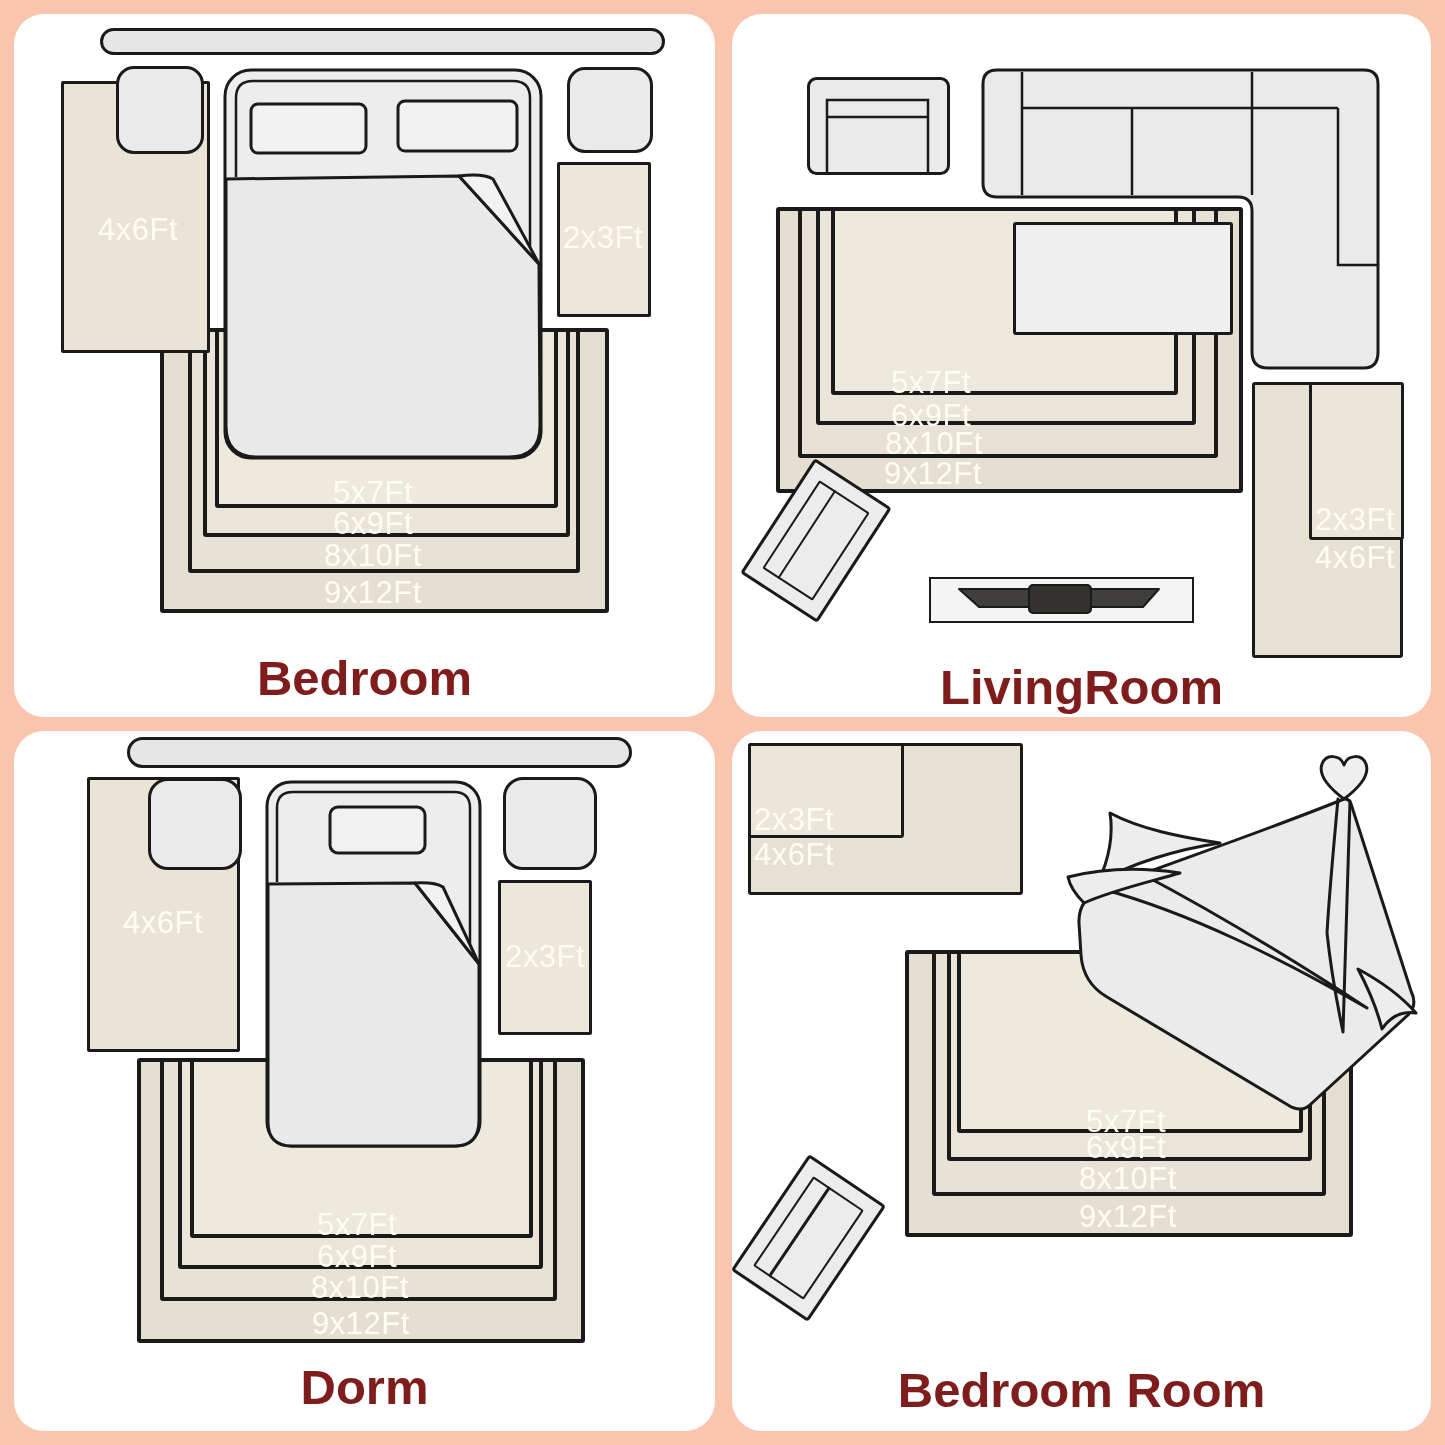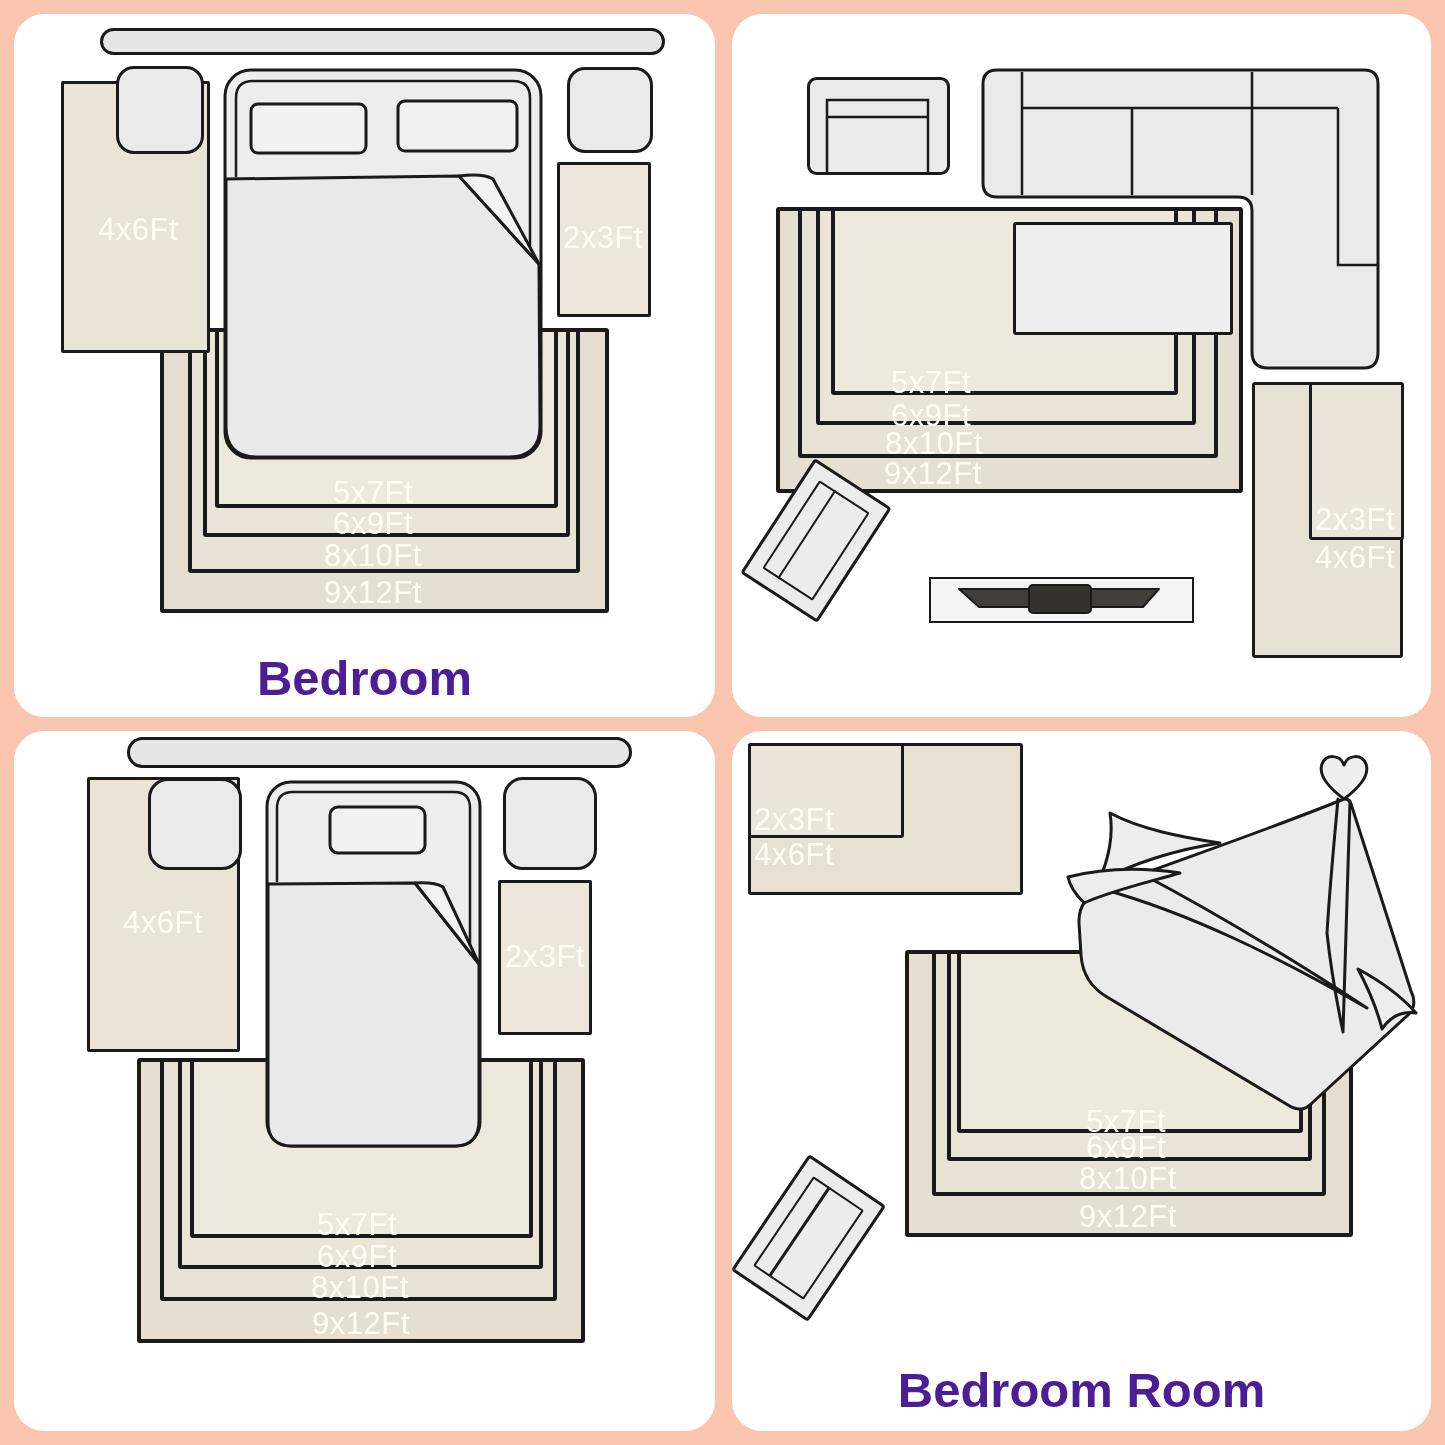--- a/index.html
+++ b/index.html
@@ -27,21 +27,21 @@
     color:#FFFDF2;font-size:31px;line-height:36px;white-space:nowrap;
     letter-spacing:0.5px;
   }
   .size-label-left{
     position:absolute;
     color:#FFFDF2;font-size:31px;line-height:36px;white-space:nowrap;
     letter-spacing:0.5px;
   }
   .panel-title{
     position:absolute;left:0;right:0;text-align:center;
-    color:#4c1d95;font-size:49px;font-weight:700;line-height:60px;
+    color:#7f1d1d;font-size:49px;font-weight:700;line-height:60px;
   }
   .tilted-rug{
     background:#ECECEC;border:3px solid #1A1A1A;border-radius:4px;
   }
   .tilted-rug .inner{
     position:absolute;left:13px;top:13px;right:13px;bottom:13px;
     border:2.5px solid #1A1A1A;border-radius:2px;
   }
   .tilted-rug .band{
     position:absolute;left:36%;top:13px;bottom:13px;width:2.5px;background:#1A1A1A;
@@ -119,20 +119,21 @@
     <div class="rug abs" style="right:-3.5px;top:-3.5px;width:95px;height:158px;background:#EBE6D9;border-width:3.5px;"></div>
   </div>
 
   <span class="size-label" style="left:199px;top:351px;">5x7Ft</span>
   <span class="size-label" style="left:199px;top:384px;">6x9Ft</span>
   <span class="size-label" style="left:202px;top:412px;">8x10Ft</span>
   <span class="size-label" style="left:201px;top:442px;">9x12Ft</span>
   <span class="size-label" style="left:623px;top:488px;">2x3Ft</span>
   <span class="size-label" style="left:623px;top:526px;">4x6Ft</span>
 
+  <div class="panel-title" style="top:643px;">LivingRoom</div>
 </div>
 
 <div class="panel" style="left:14px;top:731px;width:701px;height:700px;">
 
   <div class="rug abs" style="left:123px;top:327px;width:448px;height:285px;background:#E4DFD1;"></div>
   <div class="rug abs" style="left:146px;top:327px;width:397px;height:243px;background:#E7E2D5;"></div>
   <div class="rug abs" style="left:164px;top:327px;width:365px;height:211px;background:#EAE5D8;"></div>
   <div class="rug abs" style="left:176px;top:327px;width:343px;height:180px;background:#EDE9DC;"></div>
 
   <div class="rug-small abs" style="left:73px;top:46px;width:153px;height:275px;background:#EAE4D6;"></div>
@@ -150,20 +151,21 @@
     <path d="M 150,103 Q 170,102 178,107 L 214,184 Z" fill="#F2F2F2" stroke="#1A1A1A" stroke-width="3" stroke-linejoin="round"></path>
   </svg>
 
   <span class="size-label" style="left:149px;top:174px;">4x6Ft</span>
   <span class="size-label" style="left:531px;top:208px;">2x3Ft</span>
   <span class="size-label" style="left:343px;top:476px;">5x7Ft</span>
   <span class="size-label" style="left:343px;top:508px;">6x9Ft</span>
   <span class="size-label" style="left:346px;top:539px;">8x10Ft</span>
   <span class="size-label" style="left:347px;top:575px;">9x12Ft</span>
 
+  <div class="panel-title" style="top:626px;">Dorm</div>
 </div>
 
 <div class="panel" style="left:732px;top:731px;width:699px;height:700px;">
 
   <div class="rug abs" style="left:16px;top:12px;width:275px;height:152px;background:#E7E1D3;border-width:3.5px;">
     <div class="rug abs" style="left:-3.5px;top:-3.5px;width:156px;height:95px;background:#EBE6D9;border-width:3.5px;"></div>
   </div>
   <span class="size-label-left" style="left:22px;top:71px;">2x3Ft</span>
   <span class="size-label-left" style="left:22px;top:106px;">4x6Ft</span>
 

